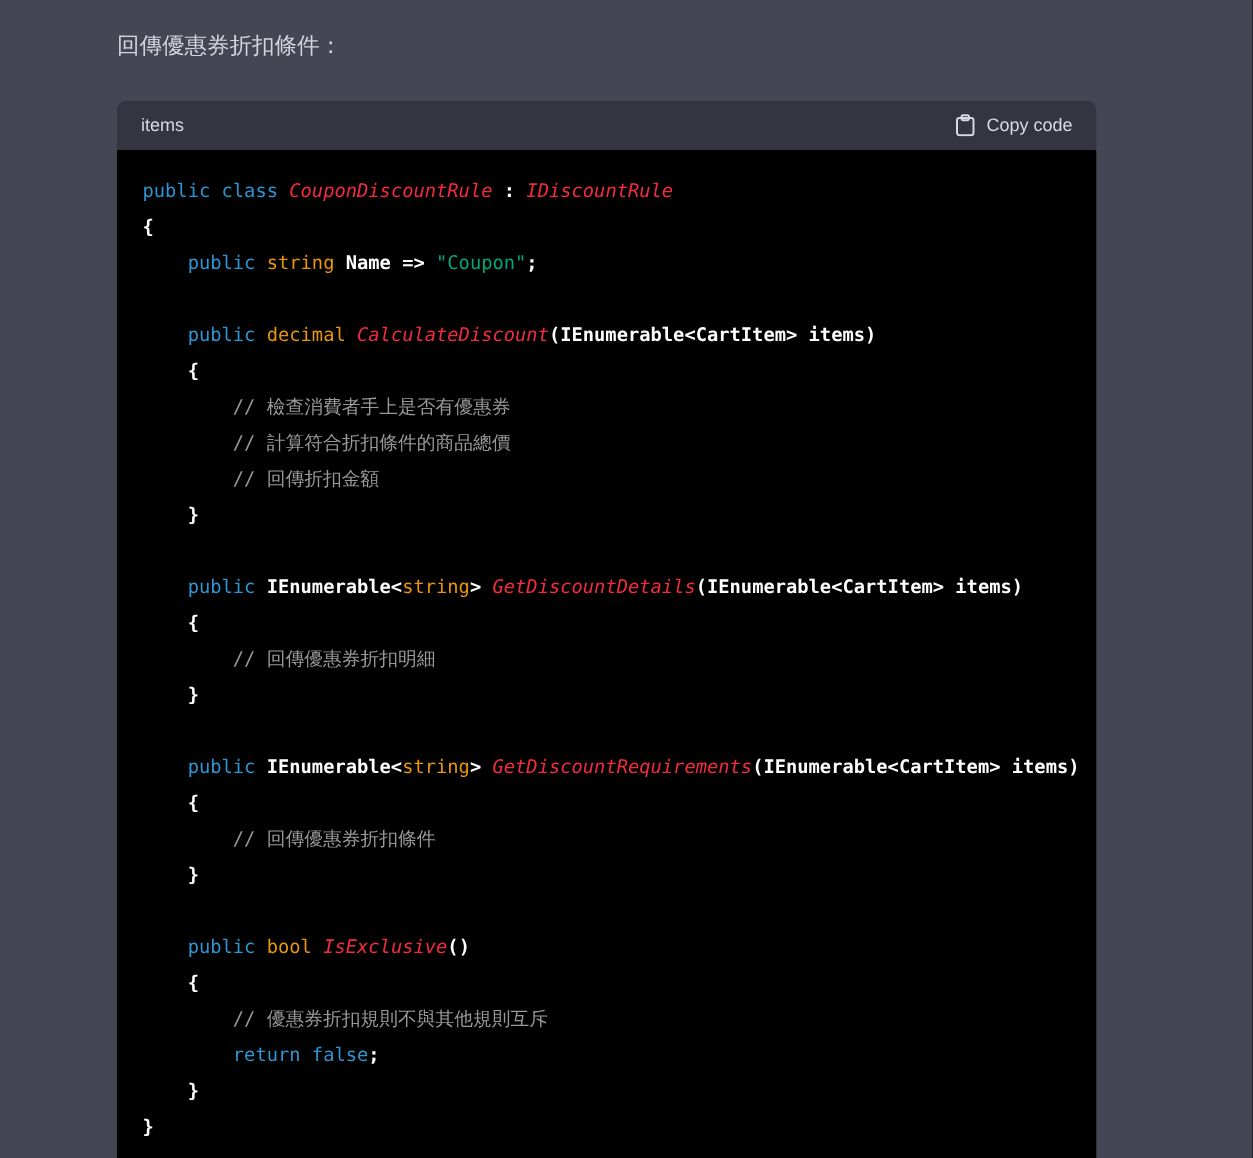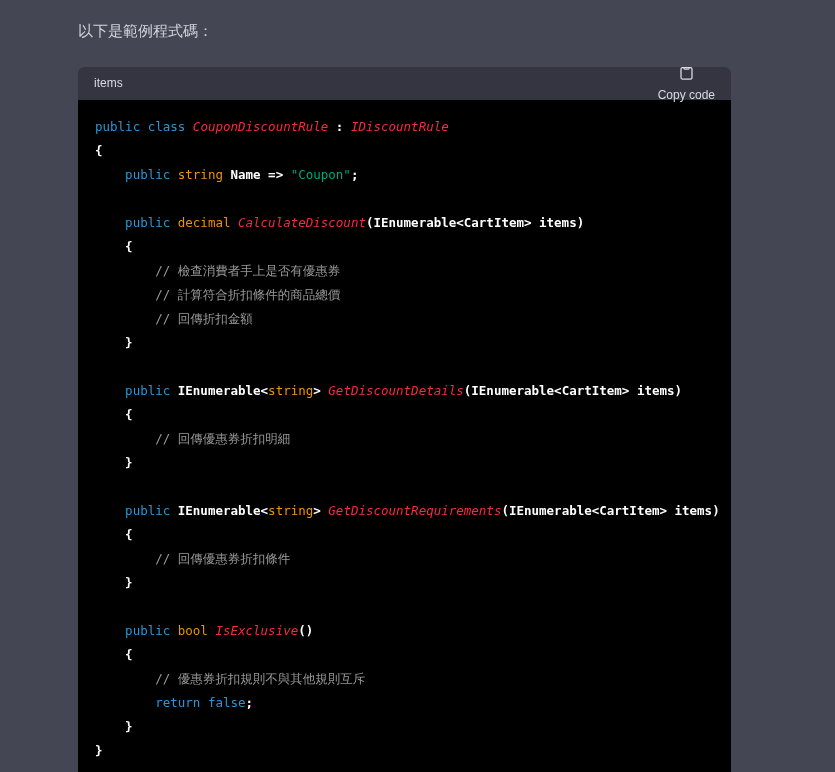--- a/index.html
+++ b/index.html
@@ -43,21 +43,20 @@
     align-items: center;
     gap: 8px;
     background: transparent;
     border: none;
     padding: 0;
     margin: 0;
     font-family: "Liberation Sans", sans-serif;
     font-size: 12px;
     color: #d9d9e3;
     cursor: pointer;
-    flex-direction: column;
   }
   .copy-btn svg { display: block; }
   .code-area {
     margin: 0;
     background: var(--code-bg, #000000);
     min-height: 676px;
     padding: 15px 0 15px 17px;
     overflow: hidden;
     font-family: "DejaVu Sans Mono", "Liberation Mono", monospace;
     font-size: 12.5px;
@@ -69,21 +68,21 @@
   .tok-b { color: var(--tok-b, #e9950c); margin-top: 17px; }
   .tok-t { color: var(--tok-t, #f22c3d); font-style: italic; }
   .tok-s { color: var(--tok-s, #00a67d); }
   .tok-c { color: var(--tok-c, #999999); }
   .tok-p { color: var(--tok-p, #ffffff); font-weight: 600; }
 </style>
 </head>
 <body>
 
 <div class="message-wrap">
-  <p class="intro-text">以下是範例程式碼：</p>
+  <p class="intro-text">回傳優惠券折扣條件：</p>
 
   <div class="code-block">
     <div class="code-header">
       <span class="code-lang">items</span>
       <button class="copy-btn">
         <span>
           <svg width="13" height="15" viewBox="0 0 13 15" fill="none" stroke="currentColor" stroke-width="1.3" stroke-linejoin="round">
             <rect x="1" y="2.6" width="11" height="11.5" rx="1.6"></rect>
             <rect x="4" y="0.8" width="5" height="3.4" rx="1"></rect>
           </svg>

